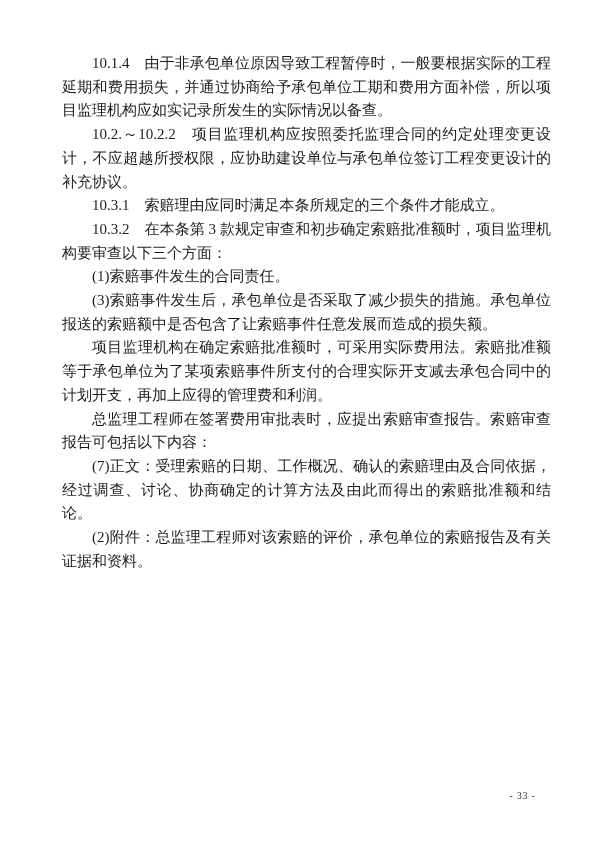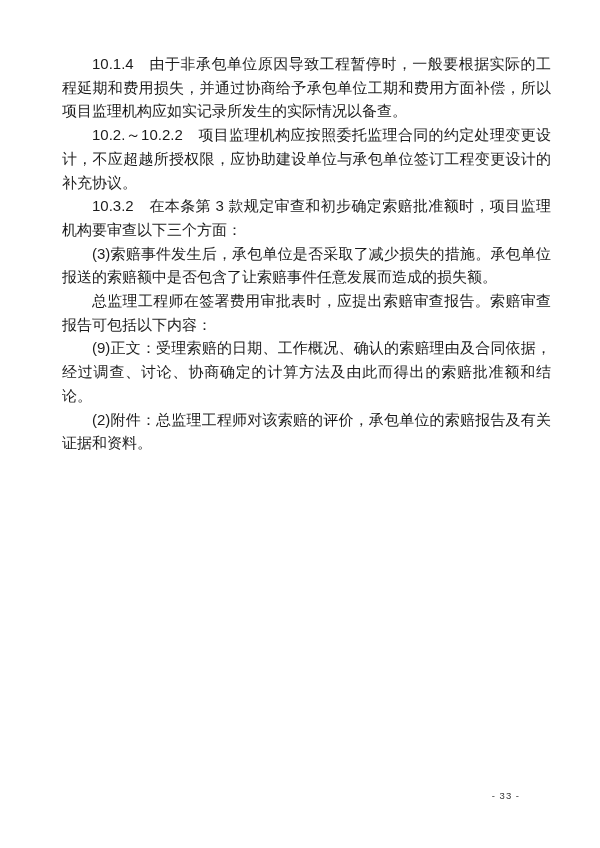--- a/index.html
+++ b/index.html
@@ -6,55 +6,58 @@
     margin: 0;
     padding: 0;
     background: #ffffff;
   }
   .page {
     position: relative;
     width: 600px;
     height: 848px;
     background: #ffffff;
     overflow: hidden;
-    font-family: Liberation Sans, sans-serif;
+    font-family: Liberation Serif, serif;
     color: #1c1c1c;
   }
   .content {
     position: absolute;
     left: 62px;
     top: 52px;
     width: 489px;
     font-size: 15px;
     line-height: 23.7px;
     text-align: justify;
     text-justify: inter-ideograph;
   }
   .content p {
     margin: 0;
     padding: 0;
     text-indent: 2em;
     word-break: break-all;
   }
   .page-number {
     position: absolute;
-    right: 80px;
+    right: 64px;
     bottom: 47px;
     font-size: 9.5px;
     letter-spacing: 1px;
     color: #333333;
   }
 </style>
 </head>
 <body>
 
 <div class="page">
   <div class="content">
     <p>10.1.4　由于非承包单位原因导致工程暂停时，一般要根据实际的工程延期和费用损失，并通过协商给予承包单位工期和费用方面补偿，所以项目监理机构应如实记录所发生的实际情况以备查。</p>
     <p>10.2.～10.2.2　项目监理机构应按照委托监理合同的约定处理变更设计，不应超越所授权限，应协助建设单位与承包单位签订工程变更设计的补充协议。</p>
+    <p>10.3.1　索赔理由应同时满足本条所规定的三个条件才能成立。</p>
     <p>10.3.2　在本条第 3 款规定审查和初步确定索赔批准额时，项目监理机构要审查以下三个方面：</p>
+    <p>(1)索赔事件发生的合同责任。</p>
     <p>(3)索赔事件发生后，承包单位是否采取了减少损失的措施。承包单位报送的索赔额中是否包含了让索赔事件任意发展而造成的损失额。</p>
+    <p>项目监理机构在确定索赔批准额时，可采用实际费用法。索赔批准额等于承包单位为了某项索赔事件所支付的合理实际开支减去承包合同中的计划开支，再加上应得的管理费和利润。</p>
     <p>总监理工程师在签署费用审批表时，应提出索赔审查报告。索赔审查报告可包括以下内容：</p>
-    <p>(9)正文：受理索赔的日期、工作概况、确认的索赔理由及合同依据，经过调查、讨论、协商确定的计算方法及由此而得出的索赔批准额和结论。</p>
+    <p>(7)正文：受理索赔的日期、工作概况、确认的索赔理由及合同依据，经过调查、讨论、协商确定的计算方法及由此而得出的索赔批准额和结论。</p>
     <p>(2)附件：总监理工程师对该索赔的评价，承包单位的索赔报告及有关证据和资料。</p>
   </div>
   <div class="page-number">- 33 -</div>
 </div>
 
 </body></html>

